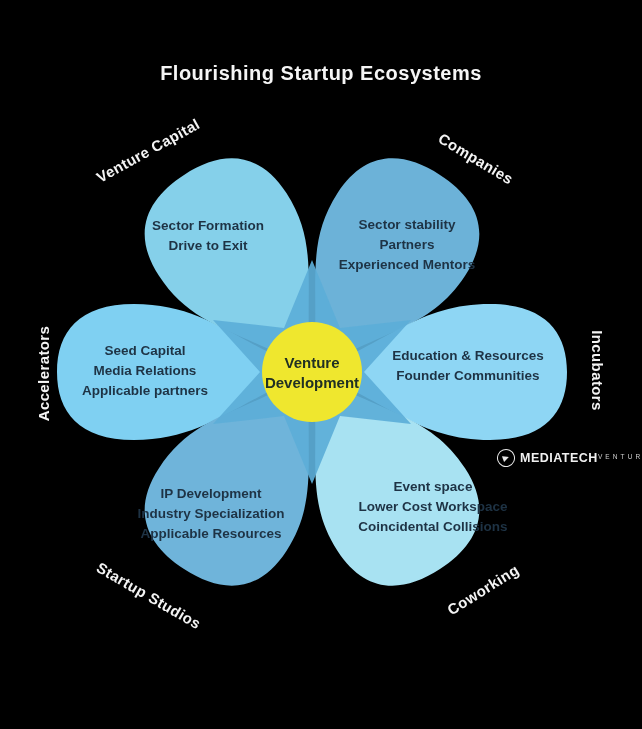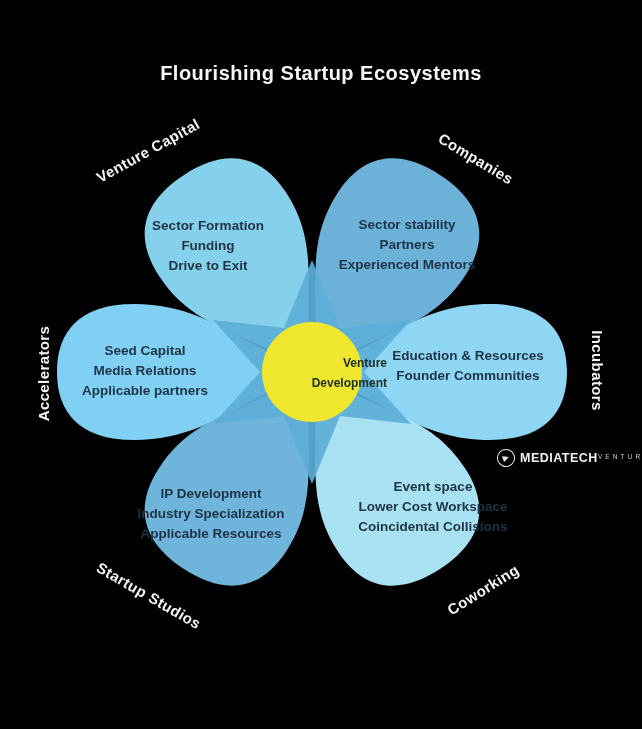--- a/index.html
+++ b/index.html
@@ -27,22 +27,22 @@
   .lbl-incubators{left:527px;top:362px;transform:rotate(90deg);}
   .lbl-startup-studios{left:79px;top:587px;transform:rotate(30deg);}
   .lbl-coworking{left:413px;top:581px;transform:rotate(-32deg);}
   .txt-venture-capital{left:83px;top:216px;}
   .txt-companies{left:282px;top:215px;}
   .txt-accelerators{left:20px;top:341px;}
   .txt-incubators{left:343px;top:346px;}
   .txt-startup-studios{left:86px;top:468px;margin-top:16px;}
   .txt-coworking{left:308px;top:477px;}
   .center-label{
-    position:absolute;left:237px;top:353px;width:150px;text-align:right;
-    color:#222a18;font-size:12px;font-weight:bold;line-height:20px;color:#20351f;
+    position:absolute;left:237px;top:353px;width:150px;text-align:center;
+    color:#222a18;font-size:15px;font-weight:bold;line-height:20px;color:#20351f;
   }
   .center-label div{color:#203024;}
   .logo{
     position:absolute;left:497px;top:449px;display:flex;align-items:center;gap:5px;
   }
   .logo-icon{
     width:16px;height:16px;border:1.6px solid #e8e8e8;border-radius:50%;
     display:flex;align-items:center;justify-content:center;
     color:#e8e8e8;font-size:8px;line-height:1;transform:rotate(-20deg);
   }
@@ -71,21 +71,20 @@
 
     <path transform="rotate(123,312,372) translate(312,372)" d="M0 0 C71,-34 99,-76 164,-76 C215,-76 235,-45 235,0 C235,45 215,76 164,76 C99,76 71,34 0,0 Z" fill="#6fb4da"></path>
 
     <polygon fill-opacity="0.92" points="364,372 411,424 340,416 312,484 284,416 213,424 260,372 213,320 284,328 312,260 340,328 411,320" fill="#5caed8"></polygon>
 
     <circle cx="312" cy="372" r="50" fill="#efe72e"></circle>
   </svg>
 
   <div class="petal-text txt-venture-capital">
     <div>Sector Formation</div>
-    <div>Funding</div>
     <div>Drive to Exit</div>
   </div>
   <div class="petal-text txt-companies">
     <div>Sector stability</div>
     <div>Partners</div>
     <div>Experienced Mentors</div>
   </div>
   <div class="petal-text txt-incubators">
     <div>Education &amp; Resources</div>
     <div>Founder Communities</div>

